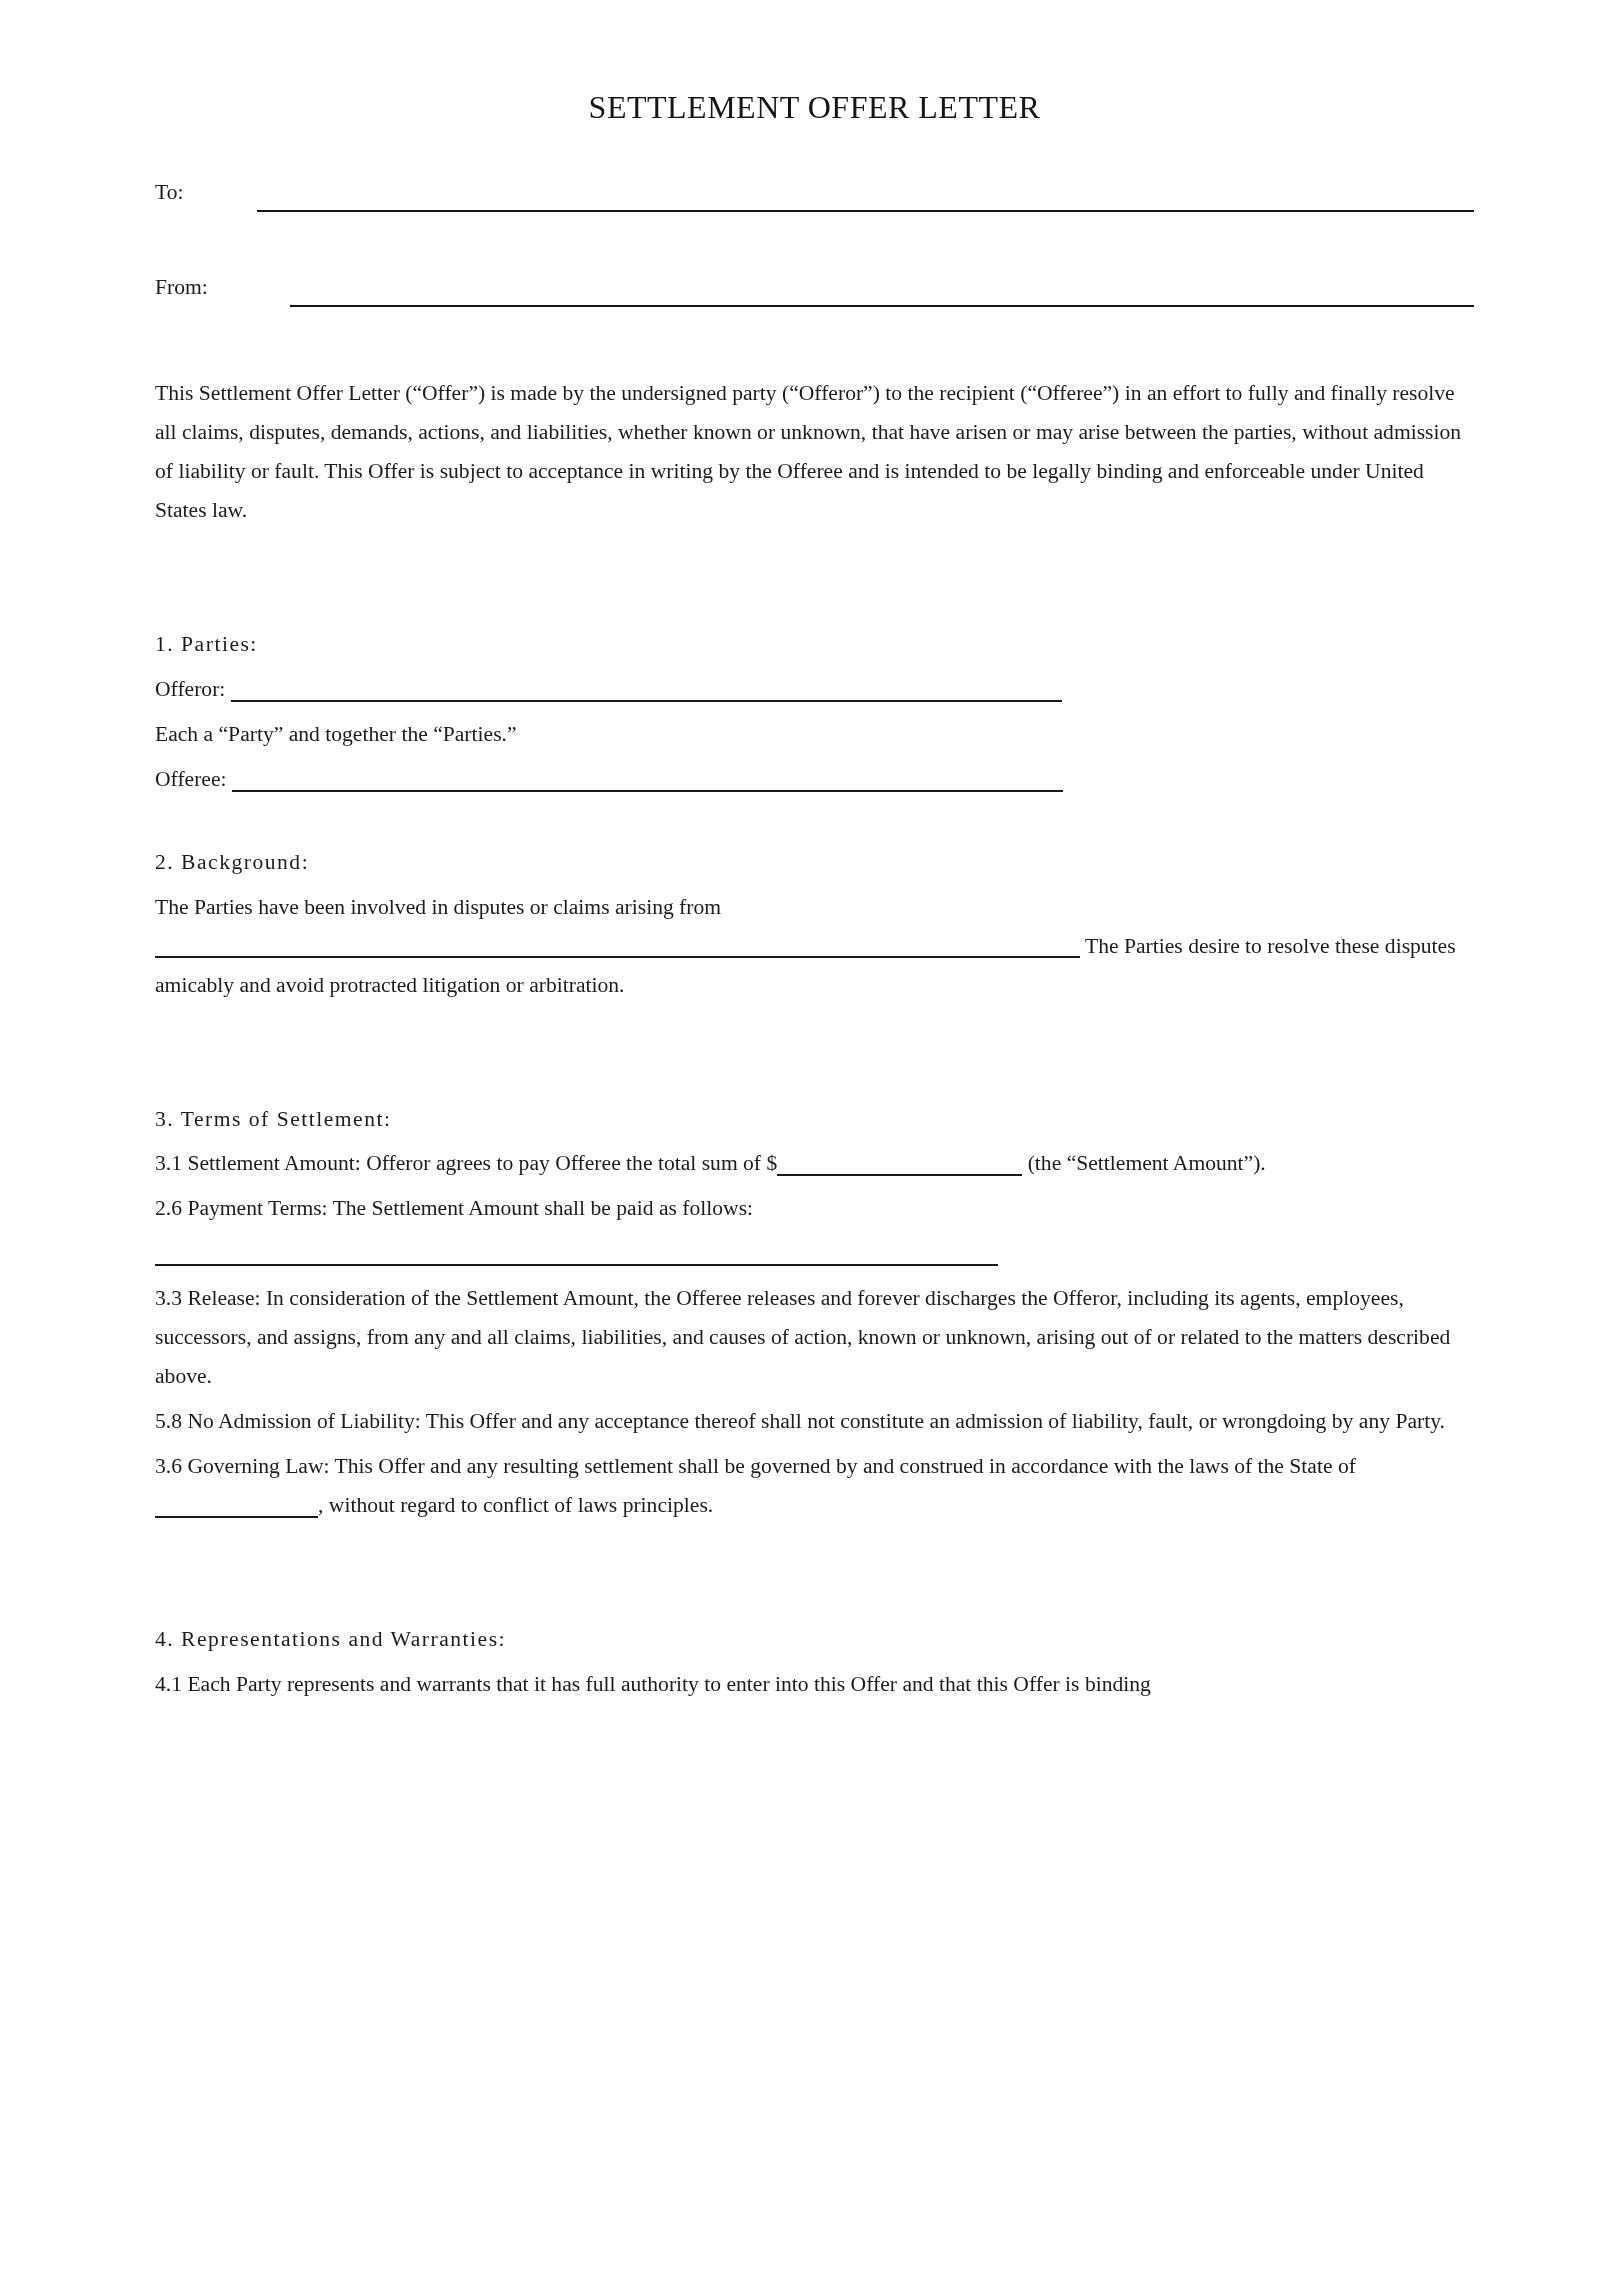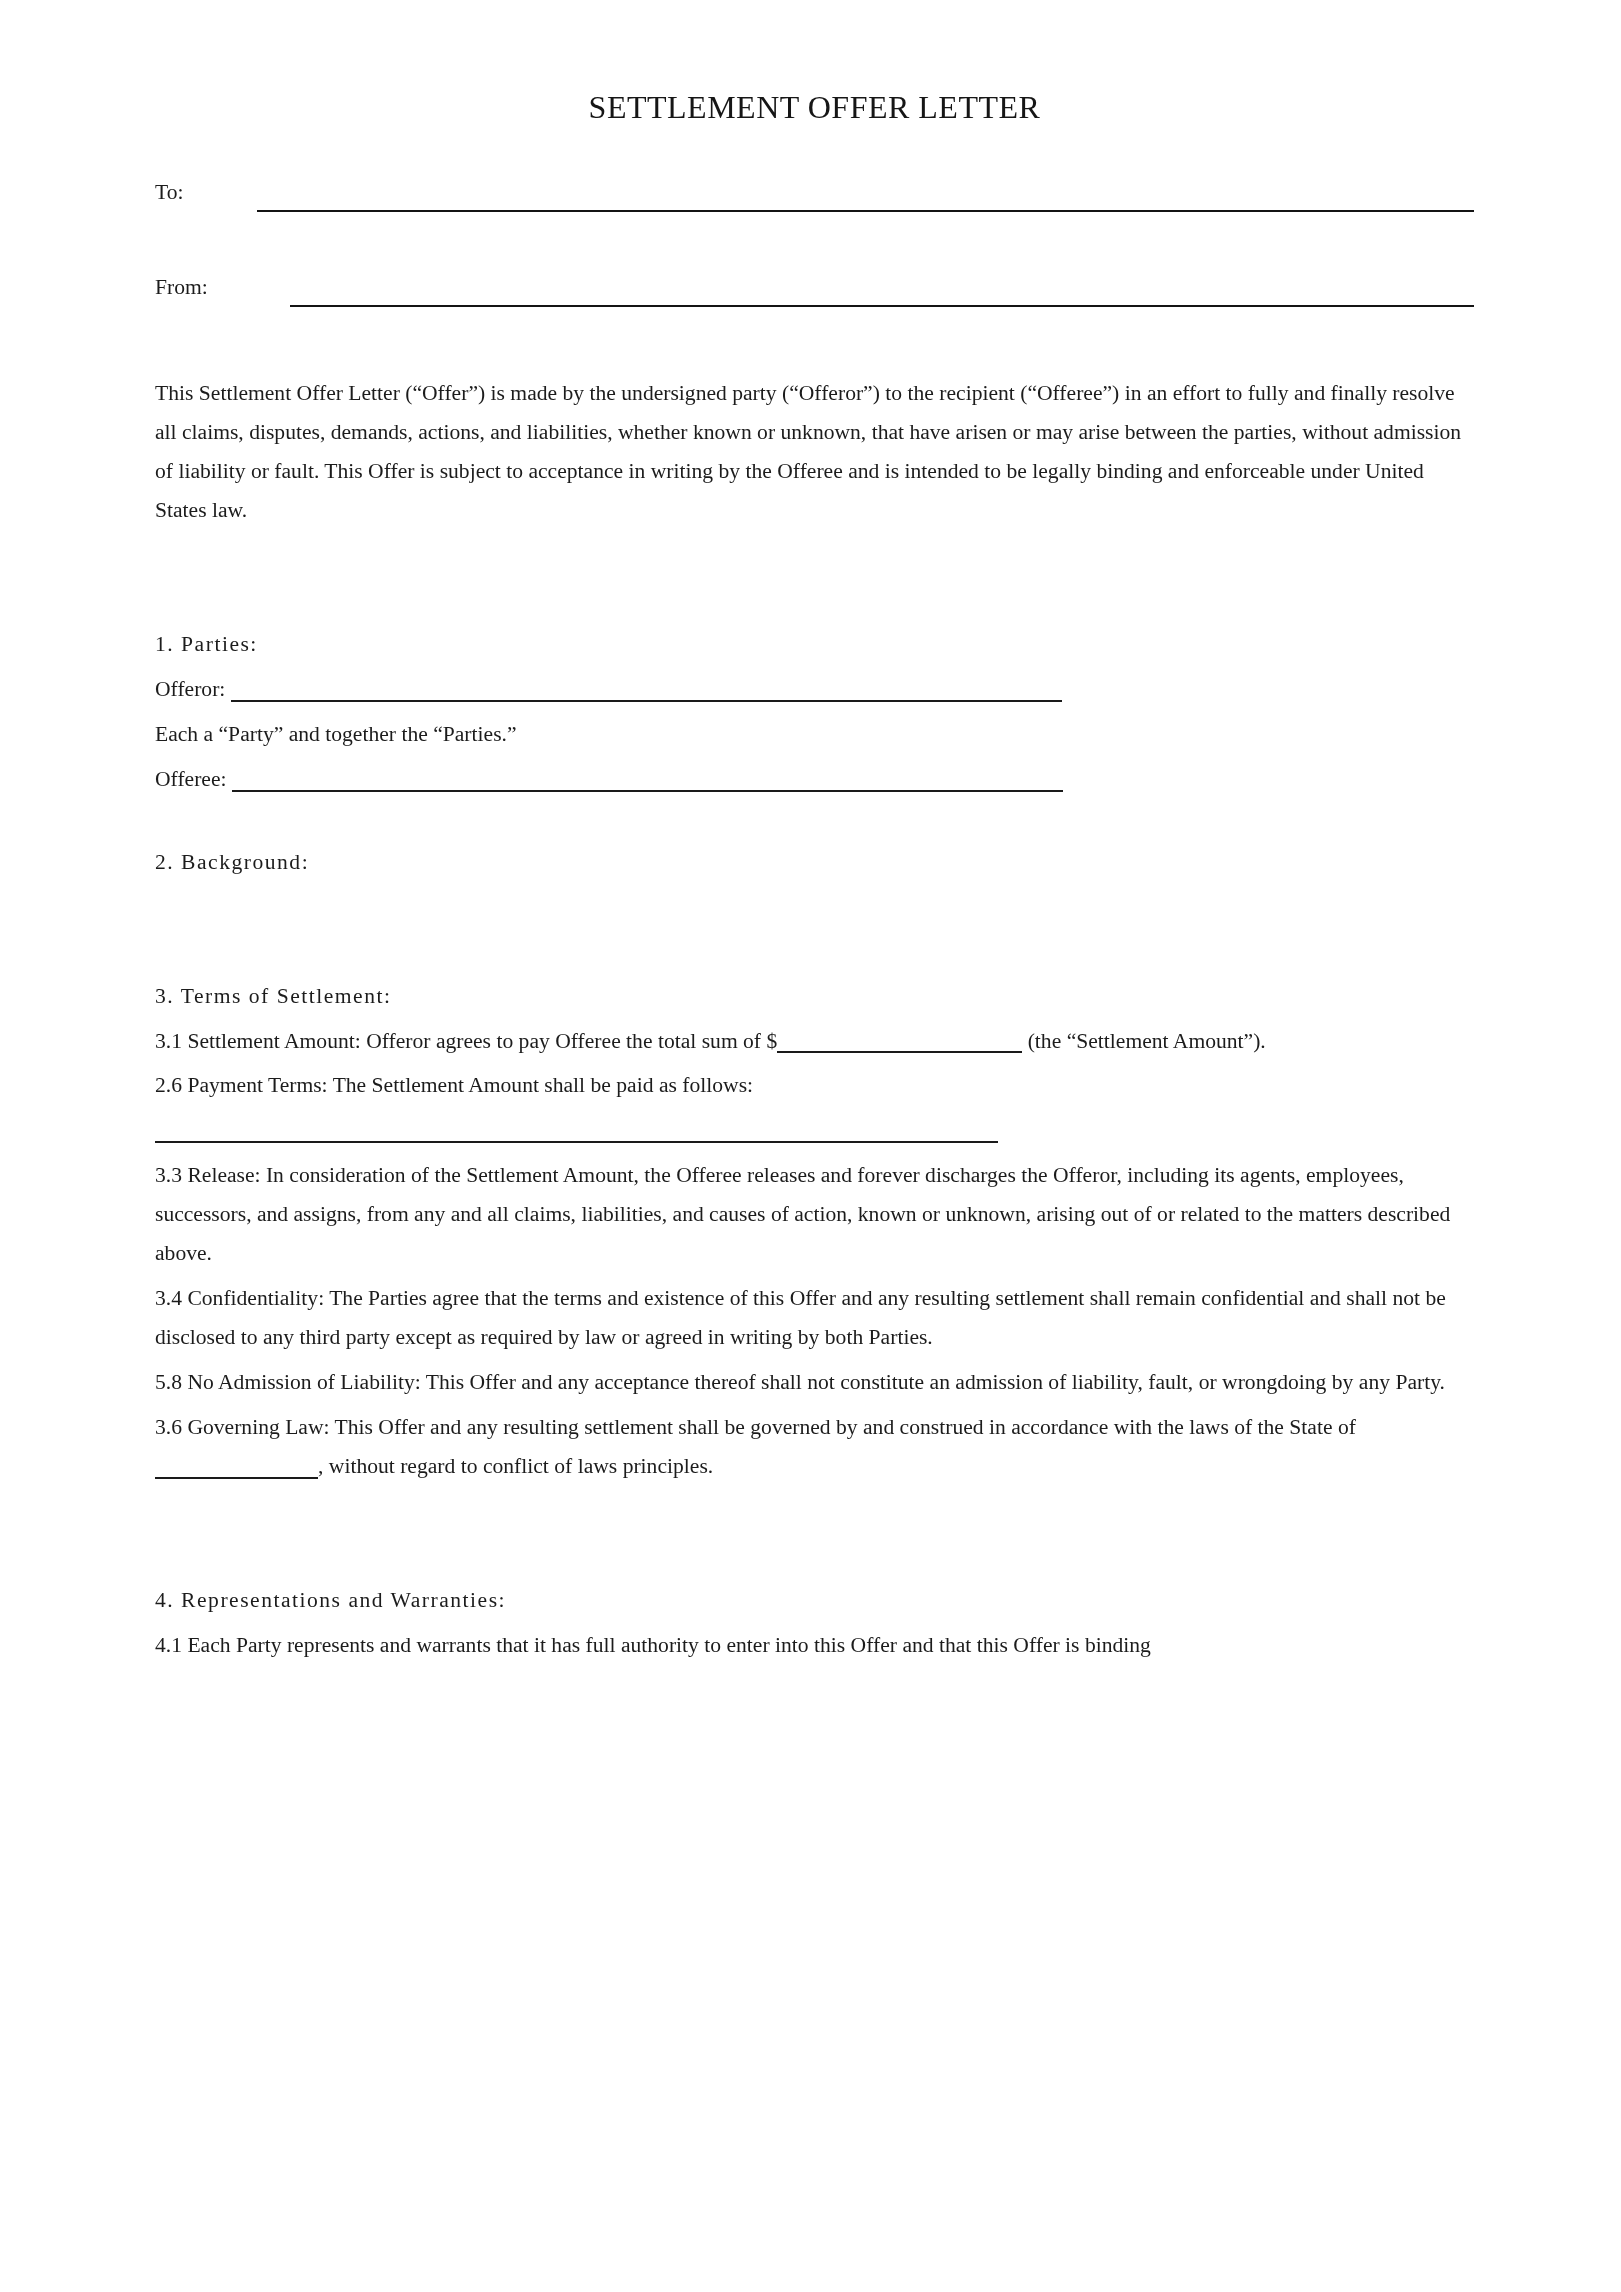--- a/index.html
+++ b/index.html
@@ -82,37 +82,41 @@
 
   <p>Each a “Party” and together the “Parties.”</p>
 
   <p>
     <span>Offeree:</span>
     <span class="blank w-offeree"></span>
   </p>
 
   <p class="sec-heading gap-md">2. Background:</p>
 
+  <p>
+    <span>The Parties have been involved in disputes or claims arising from</span>
+    <span class="blank w-bg"></span>
+    <span>The Parties desire to resolve these disputes amicably and avoid protracted litigation or arbitration.</span>
+  </p>
 
   <p class="sec-heading gap-xl">3. Terms of Settlement:</p>
 
   <p>
     <span>3.1 Settlement Amount: Offeror agrees to pay Offeree the total sum of $</span><span class="blank w-amount"></span>
     <span>(the “Settlement Amount”).</span>
   </p>
 
   <p>2.6 Payment Terms: The Settlement Amount shall be paid as follows:</p>
 
   <p>
     <span class="blank w-payment"></span>
   </p>
 
   <p>3.3 Release: In consideration of the Settlement Amount, the Offeree releases and forever discharges the Offeror, including its agents, employees, successors, and assigns, from any and all claims, liabilities, and causes of action, known or unknown, arising out of or related to the matters described above.</p>
 
-  <p>3.4 Confidentiality: The Parties agree that the terms and existence of this Offer and any resulting settlement shall remain confidential and shall not be disclosed to any third party except as required by law or agreed in writing by both Parties.</p>
 
   <p>5.8 No Admission of Liability: This Offer and any acceptance thereof shall not constitute an admission of liability, fault, or wrongdoing by any Party.</p>
 
   <p>
     <span>3.6 Governing Law: This Offer and any resulting settlement shall be governed by and construed in accordance with the laws of the State of</span>
     <span class="blank w-state"></span><span>, without regard to conflict of laws principles.</span>
   </p>
 
   <p class="sec-heading gap-xl">4. Representations and Warranties:</p>
 

